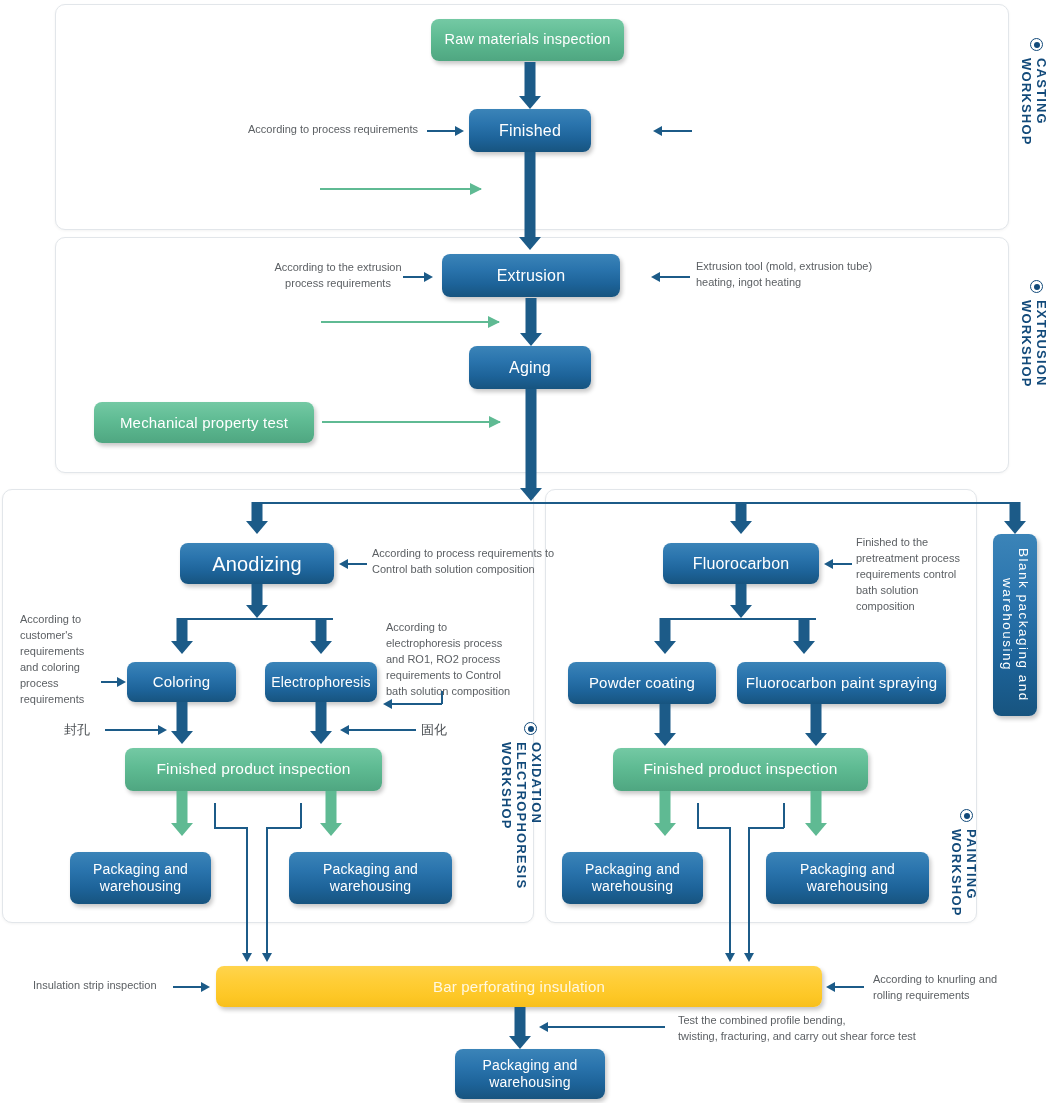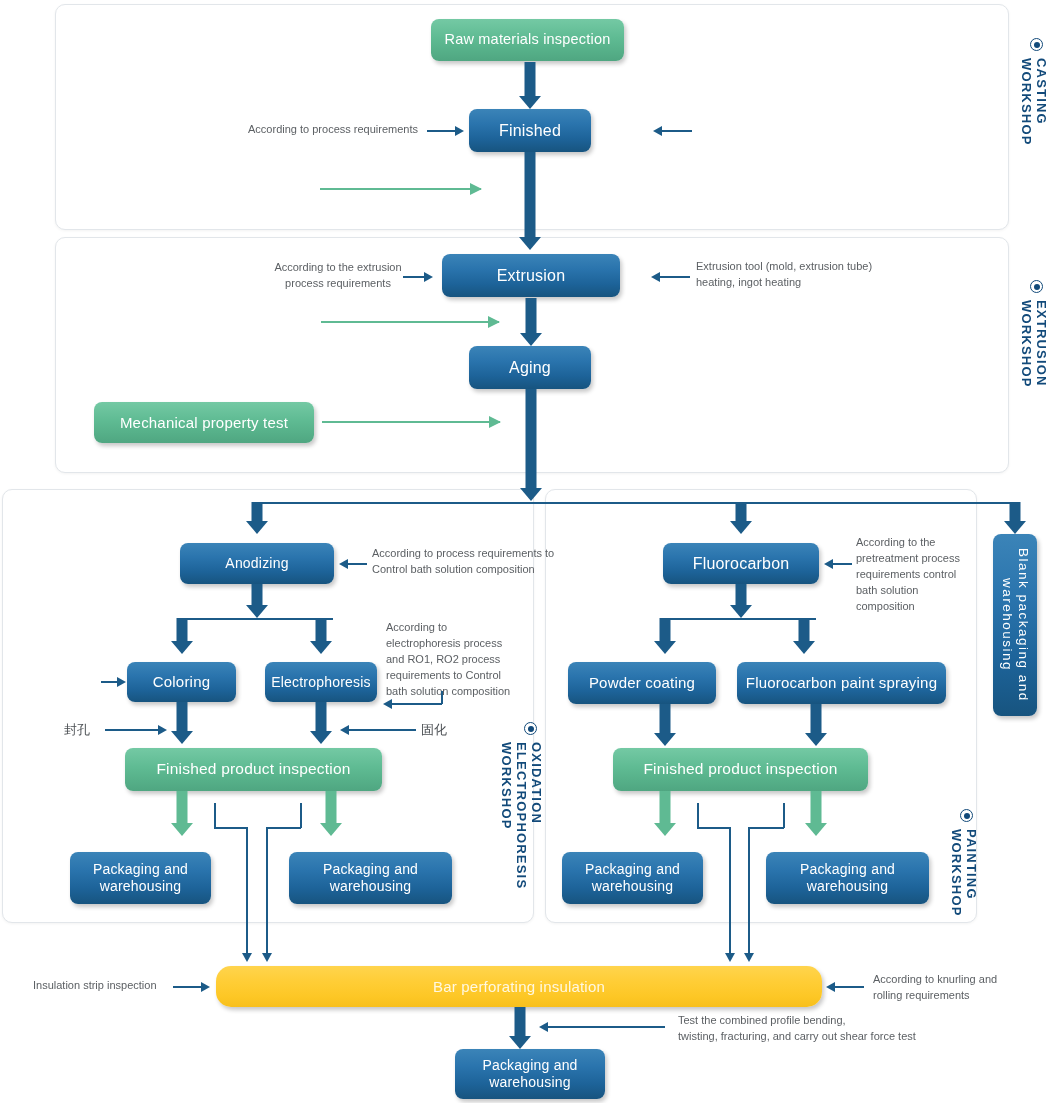--- a/index.html
+++ b/index.html
@@ -127,21 +127,21 @@
   </div>
   <div class="fat" style="left:730px;top:502px;width:22px;height:32px;">
     <div class="shaft" style="top:0;width:11px;height:20px;"></div>
     <div class="head" style="top:19px;"></div>
   </div>
   <div class="fat" style="left:1004px;top:502px;width:22px;height:32px;">
     <div class="shaft" style="top:0;width:11px;height:20px;"></div>
     <div class="head" style="top:19px;"></div>
   </div>
 
-  <div class="box blue" style="left:180px;top:543px;width:154px;height:41px;font-size:14px;">Anodizing</div>
+  <div class="box blue" style="left:180px;top:543px;width:154px;height:41px;font-size:20px;">Anodizing</div>
 
   <div class="ln lnh" style="left:345px;top:563px;width:22px;"></div>
   <div class="tip tip-l" style="left:339px;top:559px;"></div>
   <div class="note" style="left:372px;top:546px;width:185px;">According to process requirements to Control bath solution composition</div>
 
   <div class="fat" style="left:246px;top:584px;width:22px;height:34px;">
     <div class="shaft" style="top:0;width:11px;height:22px;"></div>
     <div class="head" style="top:21px;"></div>
   </div>
   <div class="ln lnh" style="left:181px;top:618px;width:152px;height:1.8px;"></div>
@@ -150,20 +150,21 @@
     <div class="head" style="top:23px;"></div>
   </div>
   <div class="fat" style="left:310px;top:618px;width:22px;height:36px;">
     <div class="shaft" style="top:0;width:11px;height:24px;"></div>
     <div class="head" style="top:23px;"></div>
   </div>
 
   <div class="box blue" style="left:127px;top:662px;width:109px;height:40px;font-size:15px;">Coloring</div>
   <div class="box blue" style="left:265px;top:662px;width:112px;height:40px;font-size:14px;">Electrophoresis</div>
 
+  <div class="note" style="left:20px;top:612px;width:82px;">According to customer's requirements and coloring process requirements</div>
   <div class="ln lnh" style="left:101px;top:681px;width:18px;"></div>
   <div class="tip tip-r" style="left:117px;top:677px;"></div>
 
   <div class="note" style="left:386px;top:620px;width:128px;">According to electrophoresis process and RO1, RO2 process requirements to Control bath solution composition</div>
   <div class="ln lnv" style="left:441px;top:691px;height:13px;"></div>
   <div class="ln lnh" style="left:390px;top:703px;width:52px;"></div>
   <div class="tip tip-l" style="left:383px;top:699px;"></div>
 
   <div class="fat" style="left:171px;top:702px;width:22px;height:42px;">
     <div class="shaft" style="top:0;width:11px;height:30px;"></div>
@@ -203,21 +204,21 @@
 
   <div class="ln lnv" style="left:300px;top:803px;height:25px;"></div>
   <div class="ln lnh" style="left:267px;top:827px;width:34px;"></div>
   <div class="ln lnv" style="left:266px;top:827px;height:130px;"></div>
   <div class="tip tip-d" style="left:262px;top:953px;"></div>
 
   <div class="box blue" style="left:663px;top:543px;width:156px;height:41px;font-size:16px;">Fluorocarbon</div>
 
   <div class="ln lnh" style="left:830px;top:563px;width:22px;"></div>
   <div class="tip tip-l" style="left:824px;top:559px;"></div>
-  <div class="note" style="left:856px;top:535px;width:120px;">According to the pretreatment process requirements control bath solution composition</div>
+  <div class="note" style="left:856px;top:535px;width:120px;">Finished to the pretreatment process requirements control bath solution composition</div>
 
   <div class="fat" style="left:730px;top:584px;width:22px;height:34px;">
     <div class="shaft" style="top:0;width:11px;height:22px;"></div>
     <div class="head" style="top:21px;"></div>
   </div>
   <div class="ln lnh" style="left:664px;top:618px;width:152px;height:1.8px;"></div>
   <div class="fat" style="left:654px;top:618px;width:22px;height:36px;">
     <div class="shaft" style="top:0;width:11px;height:24px;"></div>
     <div class="head" style="top:23px;"></div>
   </div>
@@ -257,21 +258,21 @@
   <div class="ln lnv" style="left:729px;top:827px;height:130px;"></div>
   <div class="tip tip-d" style="left:725px;top:953px;"></div>
 
   <div class="ln lnv" style="left:783px;top:803px;height:25px;"></div>
   <div class="ln lnh" style="left:749px;top:827px;width:35px;"></div>
   <div class="ln lnv" style="left:748px;top:827px;height:130px;"></div>
   <div class="tip tip-d" style="left:744px;top:953px;"></div>
 
   <div class="box blue vert" style="left:993px;top:534px;width:44px;height:182px;font-size:13.5px;">Blank packaging and warehousing</div>
 
-  <div class="box yellow" style="left:216px;top:966px;width:606px;height:41px;font-size:15px;color:#fff8e1;border-radius:15px;">Bar perforating insulation</div>
+  <div class="box yellow" style="left:216px;top:966px;width:606px;height:41px;font-size:15px;color:#fff8e1;">Bar perforating insulation</div>
 
   <div class="note" style="left:33px;top:978px;width:140px;text-align:left;">Insulation strip inspection</div>
   <div class="ln lnh" style="left:173px;top:986px;width:30px;"></div>
   <div class="tip tip-r" style="left:201px;top:982px;"></div>
 
   <div class="ln lnh" style="left:832px;top:986px;width:32px;"></div>
   <div class="tip tip-l" style="left:826px;top:982px;"></div>
   <div class="note" style="left:873px;top:972px;width:160px;white-space:pre-line;">According to knurling and
 rolling requirements</div>
 

